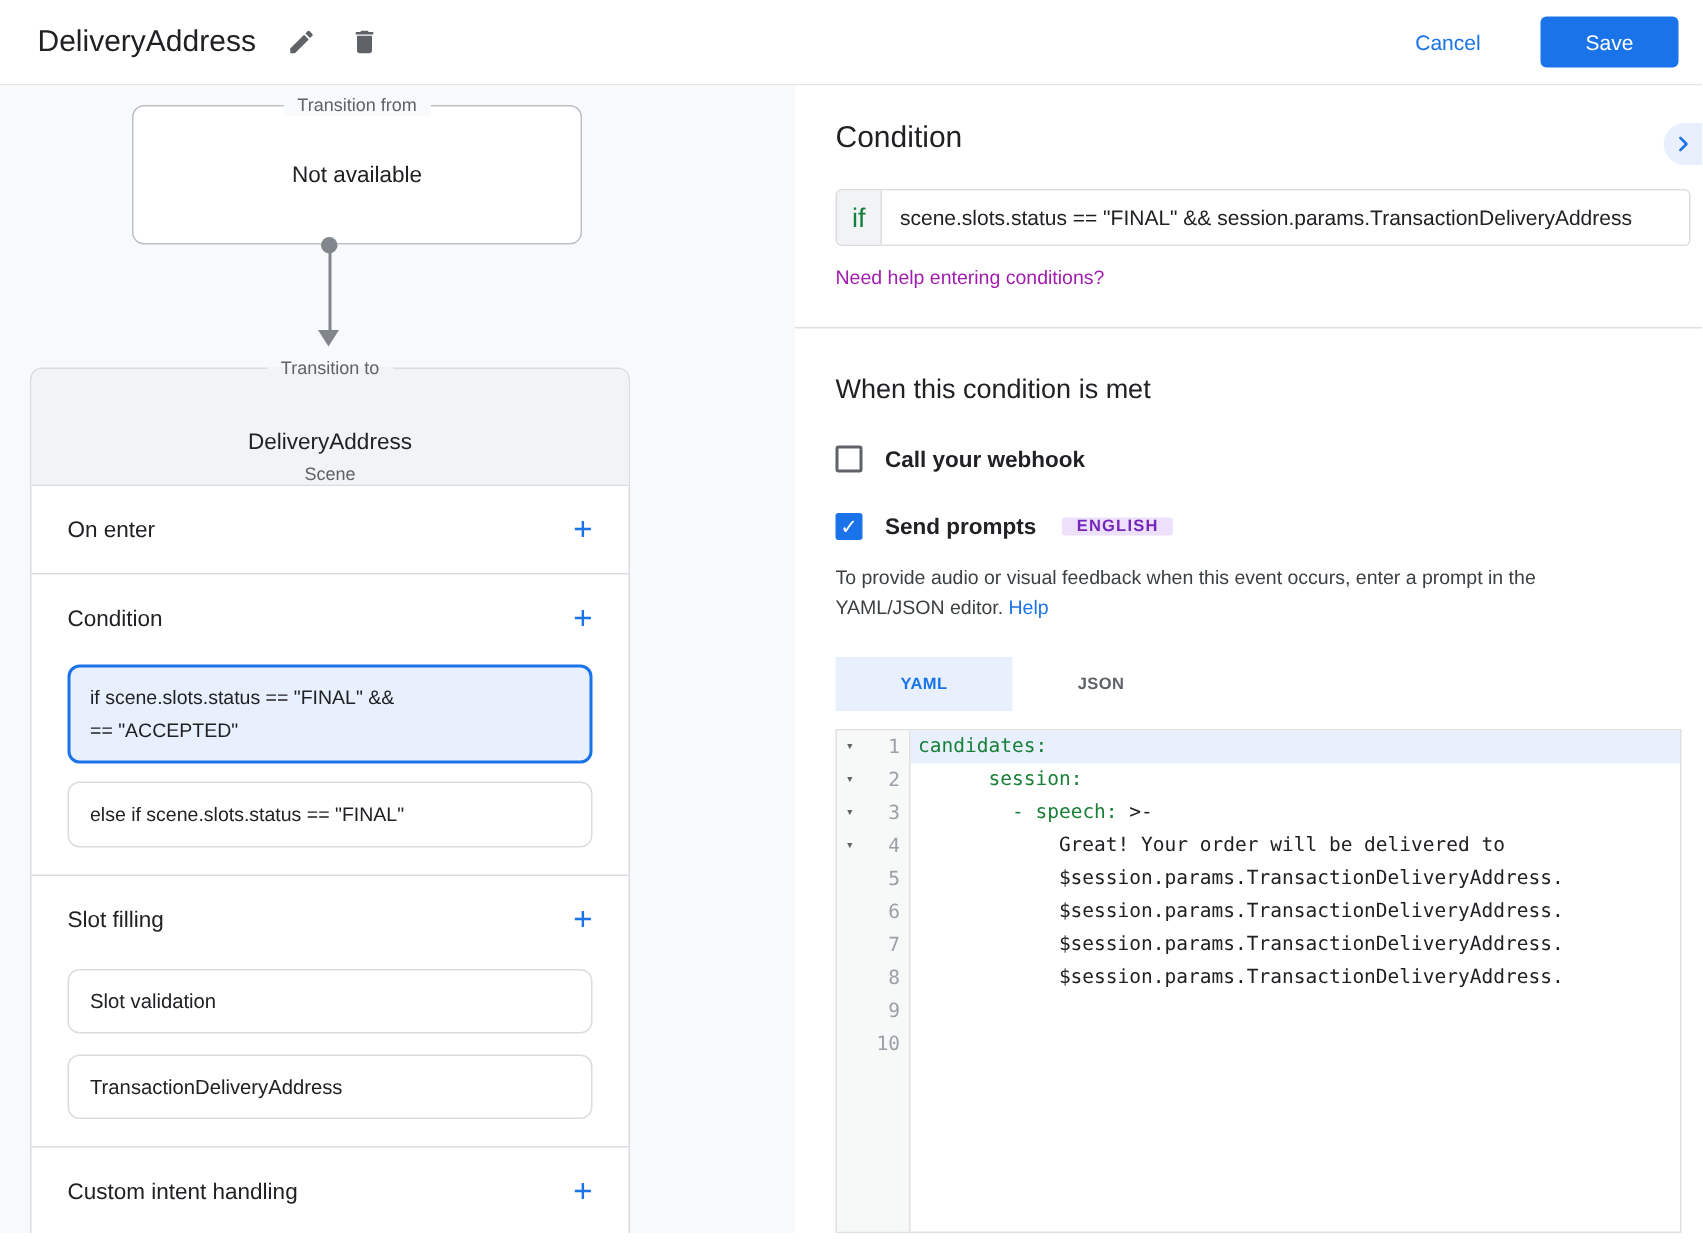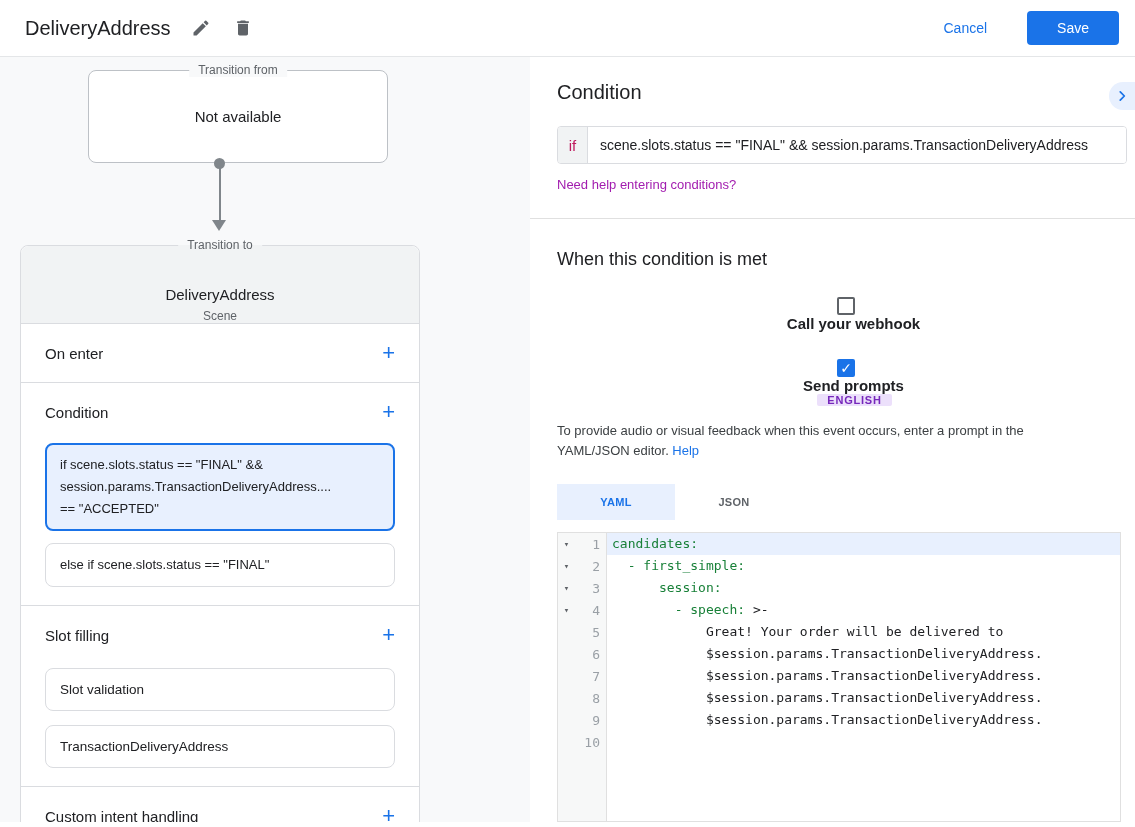--- a/index.html
+++ b/index.html
@@ -63,30 +63,30 @@
   
   .panel-head { position:relative; padding:24px 40px 0 27px; }
   .panel-title { font-size:20px; font-weight:400; color:#202124; }
   .expand-pill { position:absolute; right:0; top:25px; width:26px; height:28px; background:#e8f0fe;
     border:none; border-radius:14px 0 0 14px; cursor:pointer; display:flex; align-items:center; justify-content:center; }
   .expand-pill svg { stroke:#1a73e8; width:14px; height:14px; }
 
   .if-group { display:flex; margin:22px 8px 0 27px; height:38px; border:1px solid #dadce0;
     border-radius:4px; overflow:hidden; background:#fff; }
   .if-prefix { width:30px; background:#f1f3f4; border-right:1px solid #dadce0; display:flex;
-    align-items:center; justify-content:center; font-size:15px; color:#be185d; flex:none; }
+    align-items:center; justify-content:center; font-size:18px; color:#15803d; flex:none; }
   .if-input { flex:1; border:none; outline:none; font-family:inherit; font-size:14px; color:#202124;
     padding:0 12px; white-space:nowrap; overflow:hidden; background:#fff; }
 
   .help-link { display:inline-block; margin:13px 0 0 27px; font-size:13px; color:#a21caf;
     text-decoration:none; cursor:pointer; }
   .h-divider { border-top:1px solid #e0e0e0; margin-top:26px; }
 
   .met-title { font-size:18px; font-weight:400; color:#202124; margin:30px 0 0 27px; }
-  .chk-row { display:flex; align-items:center; margin:27px 0 0 27px;flex-direction:column; }
+  .chk-row { display:flex; align-items:center; margin:27px 0 0 27px; }
   .chk { width:18px; height:18px; border:2px solid #5f6368; border-radius:2px; background:#fff;
     cursor:pointer; flex:none; }
   .chk.checked { background:#1a73e8; border-color:#1a73e8; color:#fff; display:flex; align-items:center;
     justify-content:center; font-size:14px; font-weight:700; line-height:1; }
   .chk-label { font-size:15px; font-weight:700; color:#202124; margin-left:15px; cursor:pointer; }
   .badge { margin-left:17px; background:#ece0fb; color:#7627bb; font-size:11px; font-weight:700;
     letter-spacing:0.8px; padding:0 10px; border-radius:2px; }
 
   .hint { margin:15px 40px 0 27px; font-size:13px; color:#3c4043; line-height:20px; max-width:580px; }
   .hint a { color:#1a73e8; text-decoration:none; cursor:pointer; }
@@ -155,21 +155,20 @@
       </div>
 
       <div class="sec-block">
         <div class="sec-block-head">
           <span class="sec-label">Condition</span>
           <span class="plus">+</span>
         </div>
         <div>
             <div class="cond-card selected">
               <div>if scene.slots.status == "FINAL" &amp;&amp;</div>
-              <div>session.params.TransactionDeliveryAddress....</div>
               <div>== "ACCEPTED"</div>
             </div>
             <div class="cond-card">
               <div>else if scene.slots.status == "FINAL"</div>
             </div>
           </div>
       </div>
 
       <div class="sec-block">
         <div class="sec-block-head">
@@ -267,21 +266,20 @@
             <span class="fold"></span>
             <span class="lnum">9</span>
           </div>
           <div class="gutter-row">
             <span class="fold"></span>
             <span class="lnum">10</span>
           </div>
         </div>
       <div class="code">
           <div class="code-row hl"><span class="tok-k">candidates:</span></div>
-          <div class="code-row"><span class="tok-p">  </span><span class="tok-k">- first_simple:</span></div>
           <div class="code-row"><span class="tok-p">      </span><span class="tok-k">session:</span></div>
           <div class="code-row"><span class="tok-p">        </span><span class="tok-k">- speech:</span><span class="tok-p"> &gt;-</span></div>
           <div class="code-row"><span class="tok-p">            Great! Your order will be delivered to</span></div>
           <div class="code-row"><span class="tok-p">            $session.params.TransactionDeliveryAddress.</span></div>
           <div class="code-row"><span class="tok-p">            $session.params.TransactionDeliveryAddress.</span></div>
           <div class="code-row"><span class="tok-p">            $session.params.TransactionDeliveryAddress.</span></div>
           <div class="code-row"><span class="tok-p">            $session.params.TransactionDeliveryAddress.</span></div>
           <div class="code-row"></div>
         </div>
     </div>

